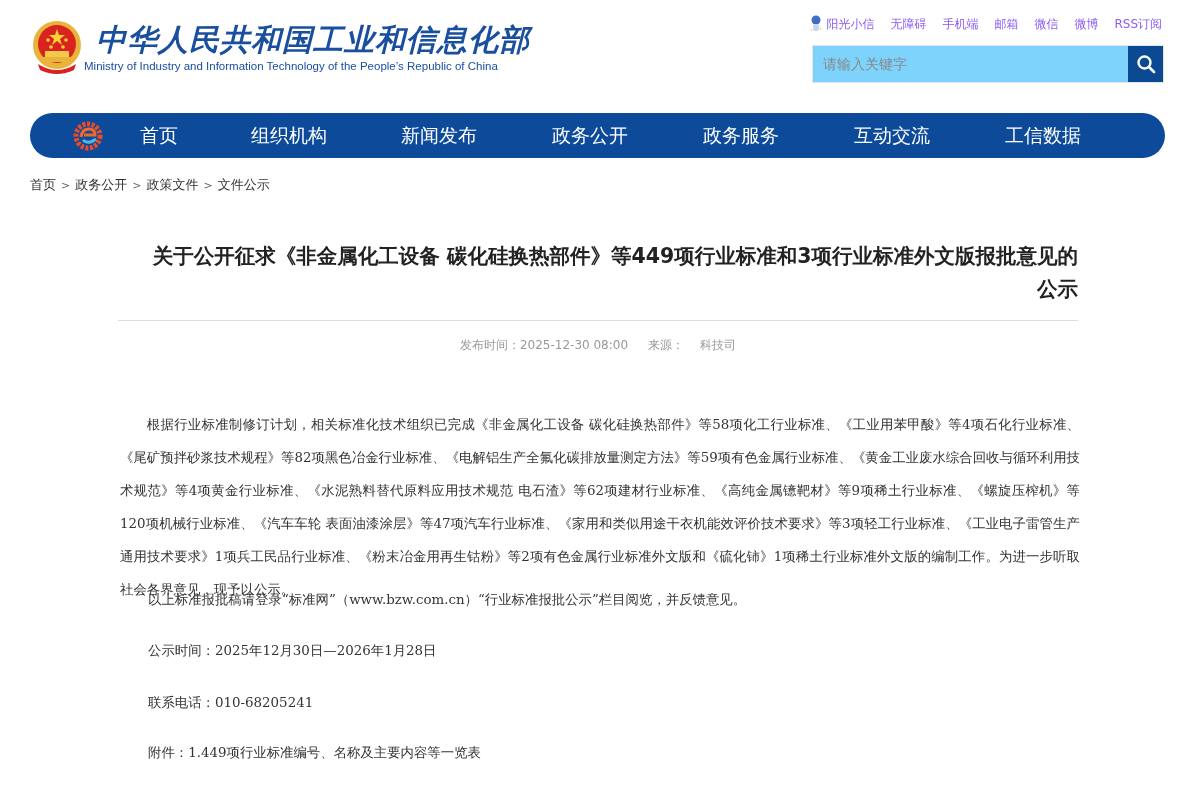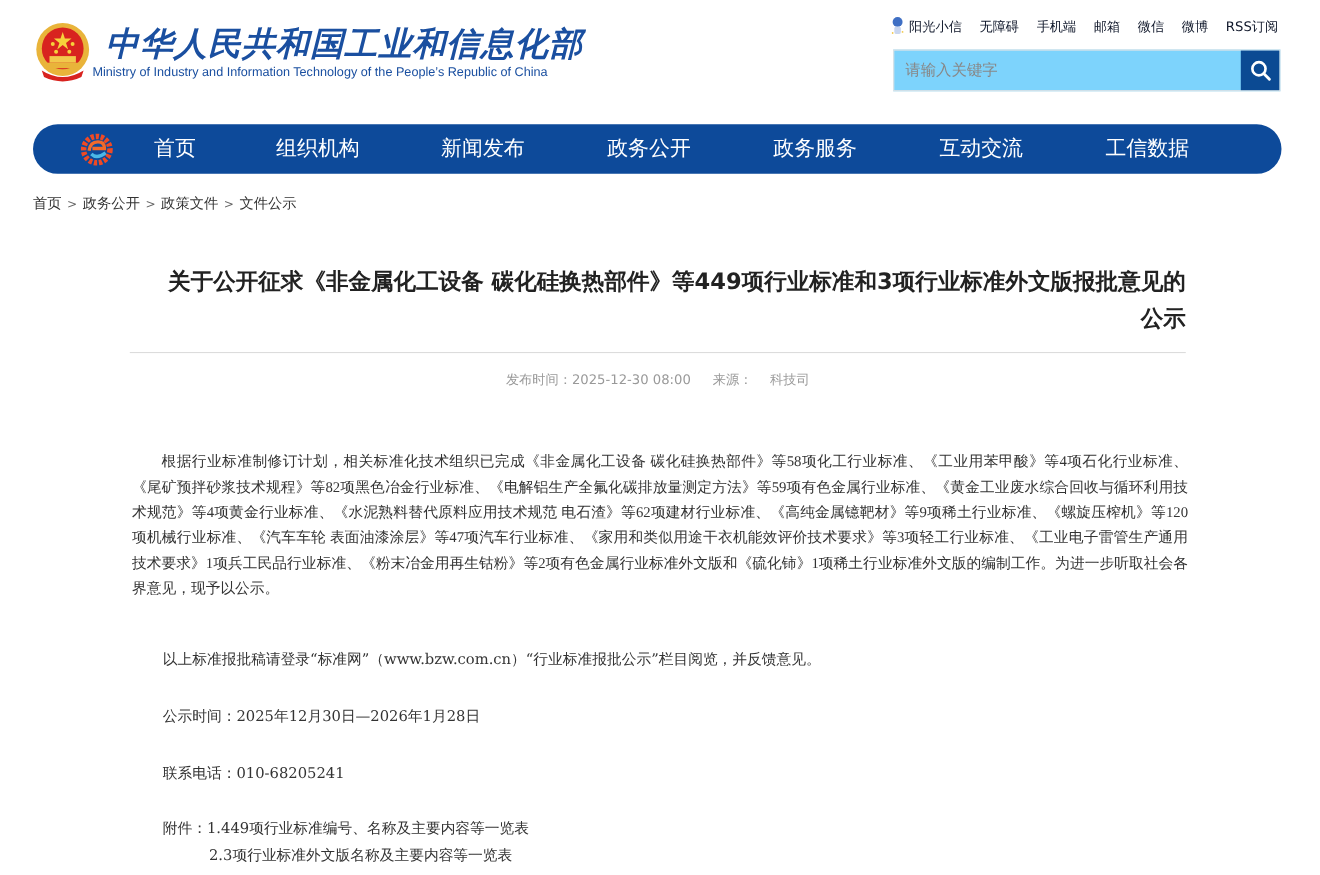--- a/index.html
+++ b/index.html
@@ -5,21 +5,21 @@
   * { margin: 0; padding: 0; box-sizing: border-box; }
   html, body { width: 1200px; height: 795px; overflow: hidden; background: #ffffff; }
   body { font-family: "DejaVu Sans", "Liberation Sans", sans-serif; color: #333; position: relative; }
 
   
   .header { position: absolute; left: 0; top: 0; width: 1200px; height: 100px; }
   .emblem { position: absolute; left: 30px; top: 20px; width: 54px; height: 56px; }
   .site-title { position: absolute; left: 96px; top: 20px; font-size: 30px; font-weight: bold; color: #1a4fa0; letter-spacing: 1px; white-space: nowrap; font-family: "DejaVu Sans", sans-serif; font-style: italic; }
   .site-subtitle { position: absolute; left: 84px; top: 60px; font-size: 11.5px; color: #1a4fa0; white-space: nowrap; font-family: "Liberation Sans", sans-serif; }
 
-  .toplinks { position: absolute; right: 38px; top: 15px; display: flex; align-items: center; gap: 0; font-size: 12px; color: #0f172a; }
+  .toplinks { position: absolute; right: 38px; top: 15px; display: flex; align-items: center; gap: 0; font-size: 12px; color: #8b5cf6; }
   .toplinks .lnk { margin-left: 16px; white-space: nowrap; cursor: pointer; }
   .toplinks .robot { display: inline-flex; align-items: center; }
   .robot-icon { width: 12px; height: 18px; margin-right: 4px; }
 
   .search { position: absolute; left: 812px; top: 45px; width: 352px; height: 38px; border: 1px solid #e4e4e4; background: #7dd3fc; }
   .search input { position: absolute; left: 0; top: 0; width: 316px; height: 36px; border: none; outline: none; padding-left: 10px; font-size: 14px; color: #666; background: transparent; font-family: "DejaVu Sans", sans-serif; }
   .search input::placeholder { color: #888; }
   .search-btn { position: absolute; right: 0; top: 0; width: 35px; height: 36px; background: #0b4a93; display: flex; align-items: center; justify-content: center; cursor: pointer; }
 
   
@@ -32,21 +32,21 @@
   .breadcrumb .sep { color: #666; margin: 0 5px; font-size: 11px; }
   .breadcrumb a { color: #333; text-decoration: none; cursor: pointer; }
 
   
   .article-title { position: absolute; left: 118px; top: 240px; width: 960px; text-align: right; font-size: 20.5px; font-weight: bold; color: #222; line-height: 33px; }
   .title-divider { position: absolute; left: 118px; top: 320px; width: 960px; height: 1px; background: #dcdcdc; }
   .meta { position: absolute; left: 118px; top: 337px; width: 960px; text-align: center; font-size: 12px; color: #999; white-space: nowrap; }
   .meta span + span { margin-left: 20px; }
 
   .body-text { position: absolute; left: 120px; top: 408px; width: 960px; font-size: 13.4px; color: #333; font-family: "DejaVu Serif", "Liberation Serif", serif; }
-  .para { line-height: 23px; text-indent: 2em; text-align: justify; font-family: Liberation Serif, serif; }
+  .para { line-height: 33px; text-indent: 2em; text-align: justify; }
   .line { position: absolute; left: 28px; white-space: nowrap; }
 </style>
 </head>
 <body>
 
 <div class="header">
   <svg class="emblem" viewBox="0 0 54 56">
     <circle cx="27" cy="25" r="24" fill="#e9b43a"></circle>
     <circle cx="27" cy="24" r="19" fill="#d8231f"></circle>
     <polygon points="27,9 29,15 35,15 30,19 32,25 27,21 22,25 24,19 19,15 25,15" fill="#f6d23b"></polygon>
@@ -120,14 +120,13 @@
 </div>
 
 <div class="body-text">
   <p class="para">根据行业标准制修订计划，相关标准化技术组织已完成《非金属化工设备 碳化硅换热部件》等58项化工行业标准、《工业用苯甲酸》等4项石化行业标准、《尾矿预拌砂浆技术规程》等82项黑色冶金行业标准、《电解铝生产全氟化碳排放量测定方法》等59项有色金属行业标准、《黄金工业废水综合回收与循环利用技术规范》等4项黄金行业标准、《水泥熟料替代原料应用技术规范 电石渣》等62项建材行业标准、《高纯金属镱靶材》等9项稀土行业标准、《螺旋压榨机》等120项机械行业标准、《汽车车轮 表面油漆涂层》等47项汽车行业标准、《家用和类似用途干衣机能效评价技术要求》等3项轻工行业标准、《工业电子雷管生产通用技术要求》1项兵工民品行业标准、《粉末冶金用再生钴粉》等2项有色金属行业标准外文版和《硫化铈》1项稀土行业标准外文版的编制工作。为进一步听取社会各界意见，现予以公示。</p>
   <div class="line" style="top:183px">以上标准报批稿请登录“标准网”（www.bzw.com.cn）“行业标准报批公示”栏目阅览，并反馈意见。</div>
   <div class="line" style="top:234px">公示时间：2025年12月30日—2026年1月28日</div>
   <div class="line" style="top:286px">联系电话：010-68205241</div>
   <div class="line" style="top:336px">
     <span>附件：</span><span style="cursor:pointer">1.449项行业标准编号、名称及主要内容等一览表</span>
   </div>
-  <div class="line" style="top:361px; left:70px">2.3项行业标准外文版名称及主要内容等一览表</div>
 </div>
 
 </body></html>

